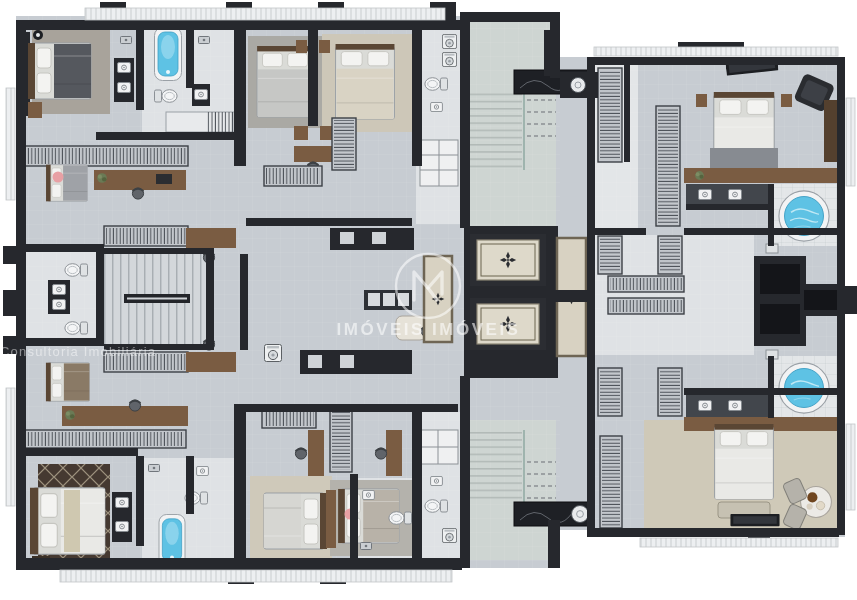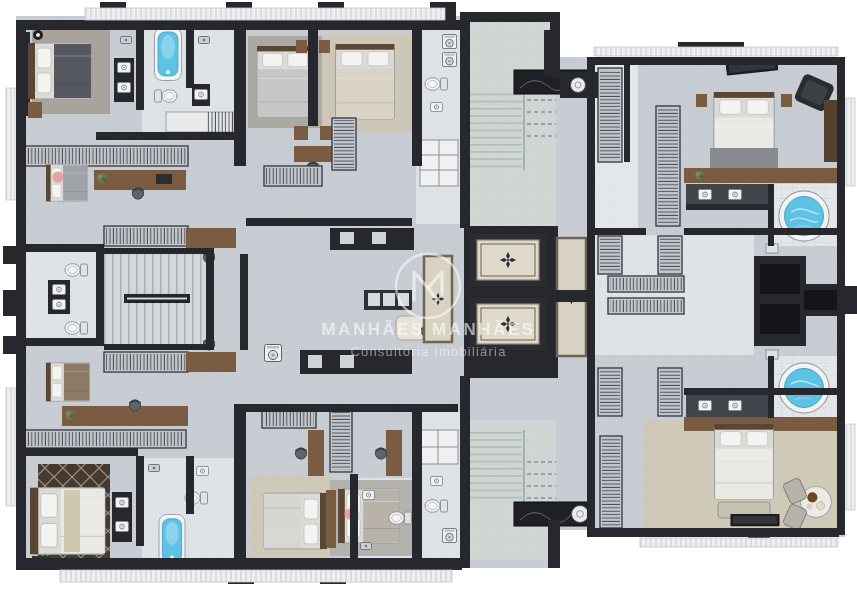--- a/index.html
+++ b/index.html
@@ -10,21 +10,21 @@
   .floor{fill:var(--floor)} .floorL{fill:var(--floor-light)} .stairF{fill:var(--stair-floor)}
   .tile{fill:var(--tile)} .wall{fill:var(--wall)} .wallS{fill:var(--wall-soft)}
   .wood{fill:var(--wood)} .woodD{fill:var(--wood-dark)}
   .waterF{fill:var(--water)} .carpet{fill:var(--carpet)} .rugG{fill:var(--rug-gray)}
   .rugD{fill:var(--rug-dark)} .marble{fill:var(--marble)}
   .glassLn{stroke:var(--glass);stroke-width:2}
   
   .wm{position:absolute;left:0;top:0;width:857px;height:600px;pointer-events:none;}
   .wm-brand{position:absolute;left:0;top:320px;width:857px;text-align:center;
     font-size:17px;font-weight:bold;letter-spacing:2.5px;color:var(--watermark);}
-  .wm-tagline{position:absolute;left:0;top:344px;width:857px;text-align:center;
+  .wm-tagline{position:absolute;left:0;top:344px;width:857px;text-align:left;
     font-size:13px;letter-spacing:1.2px;color:var(--watermark-soft);}
   .wm-logo{position:absolute;left:392px;top:250px;}
 </style>
 </head>
 <body>
 
 <div id="stage">
 <svg width="857" height="600" viewBox="0 0 857 600">
   <defs>
     <pattern id="p-grid" width="14" height="14" patternUnits="userSpaceOnUse">
@@ -537,16 +537,16 @@
     <rect x="846" y="424" width="9" height="86" fill="url(#p-balc)" stroke="#c2c6c9" stroke-width="0.8"></rect>
   </g>
 </svg>
 
 <div class="wm">
   <svg class="wm-logo" width="72" height="72" viewBox="0 0 72 72">
     <circle cx="36" cy="36" r="32" fill="none" stroke="rgba(255,255,255,0.55)" stroke-width="2.4"></circle>
     <path d="M22 50 V22 L36 38 L50 22 V44" fill="none" stroke="rgba(255,255,255,0.55)" stroke-width="3.4" stroke-linejoin="round" stroke-linecap="round"></path>
     <path d="M36 38 L45 50" fill="none" stroke="rgba(255,255,255,0.55)" stroke-width="3.4" stroke-linecap="round"></path>
   </svg>
-  <div class="wm-brand">MANHÃES MANHÃES</div>
+  <div class="wm-brand">IMÓVEIS IMÓVEIS</div>
   <div class="wm-tagline">Consultoria Imobiliária</div>
 </div>
 </div>
 
 </body></html>

